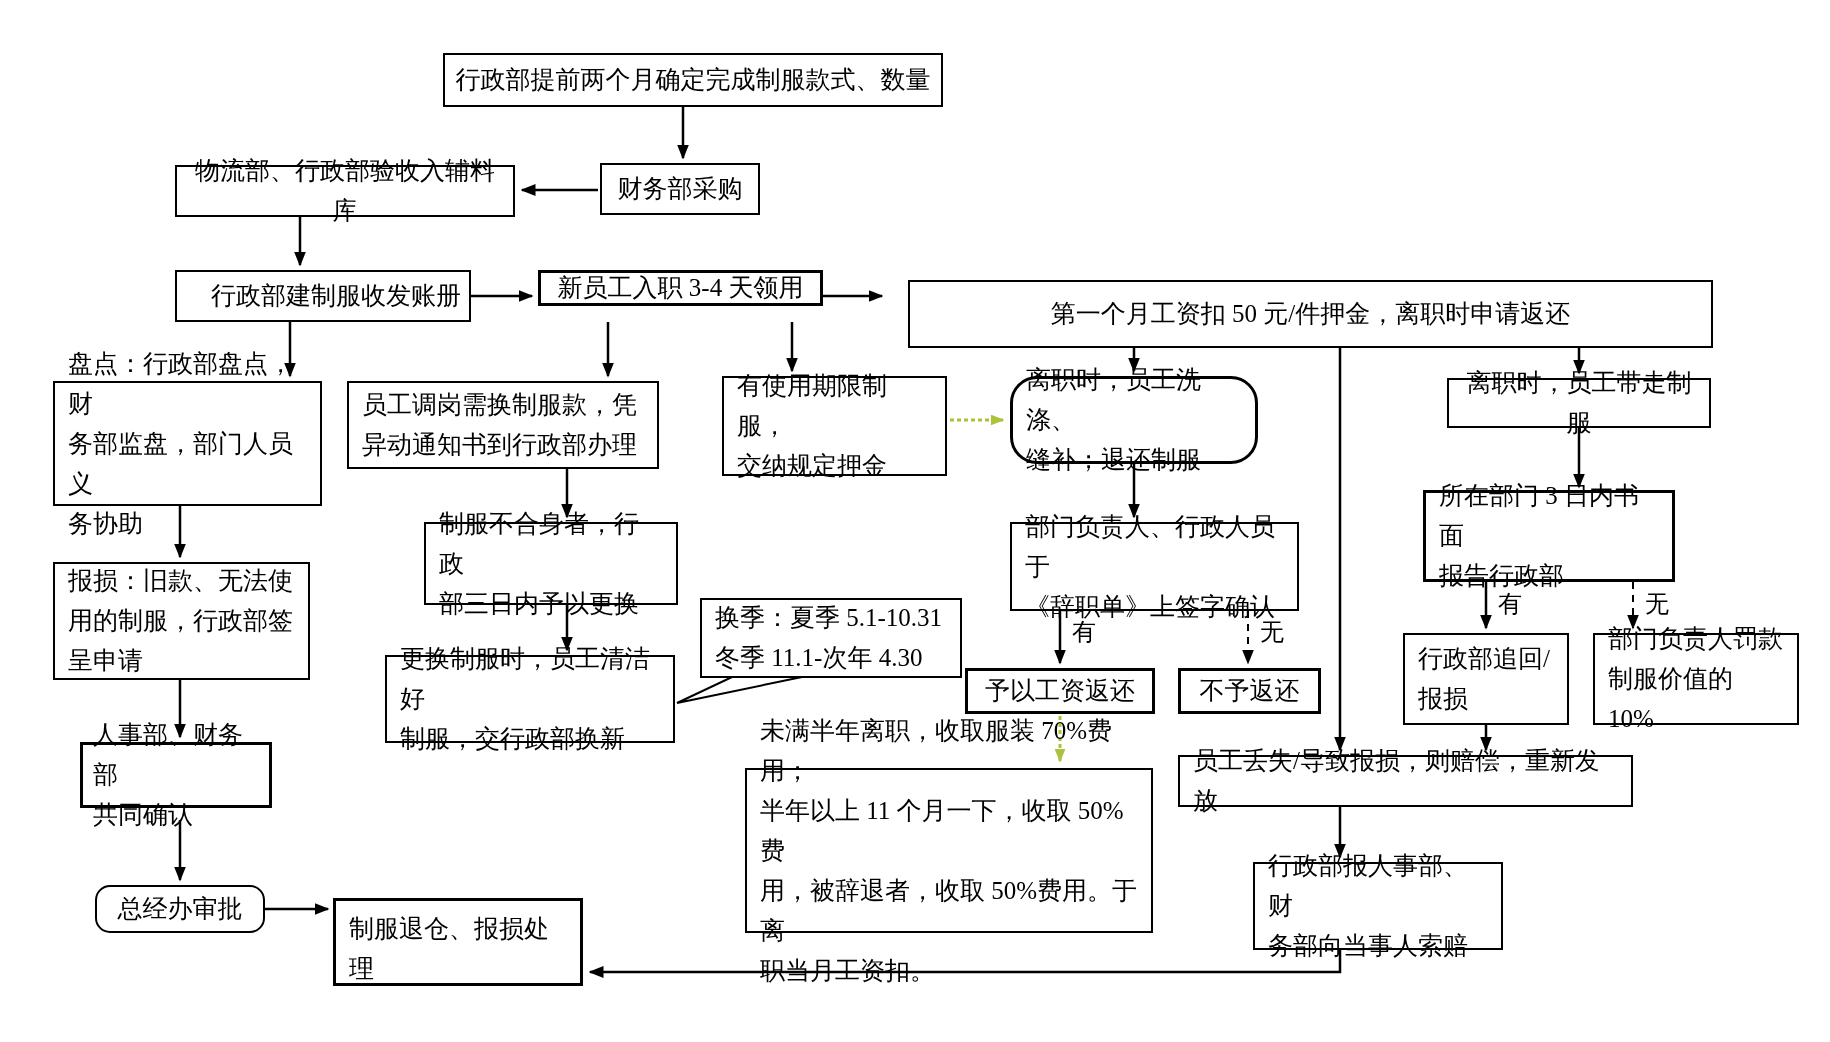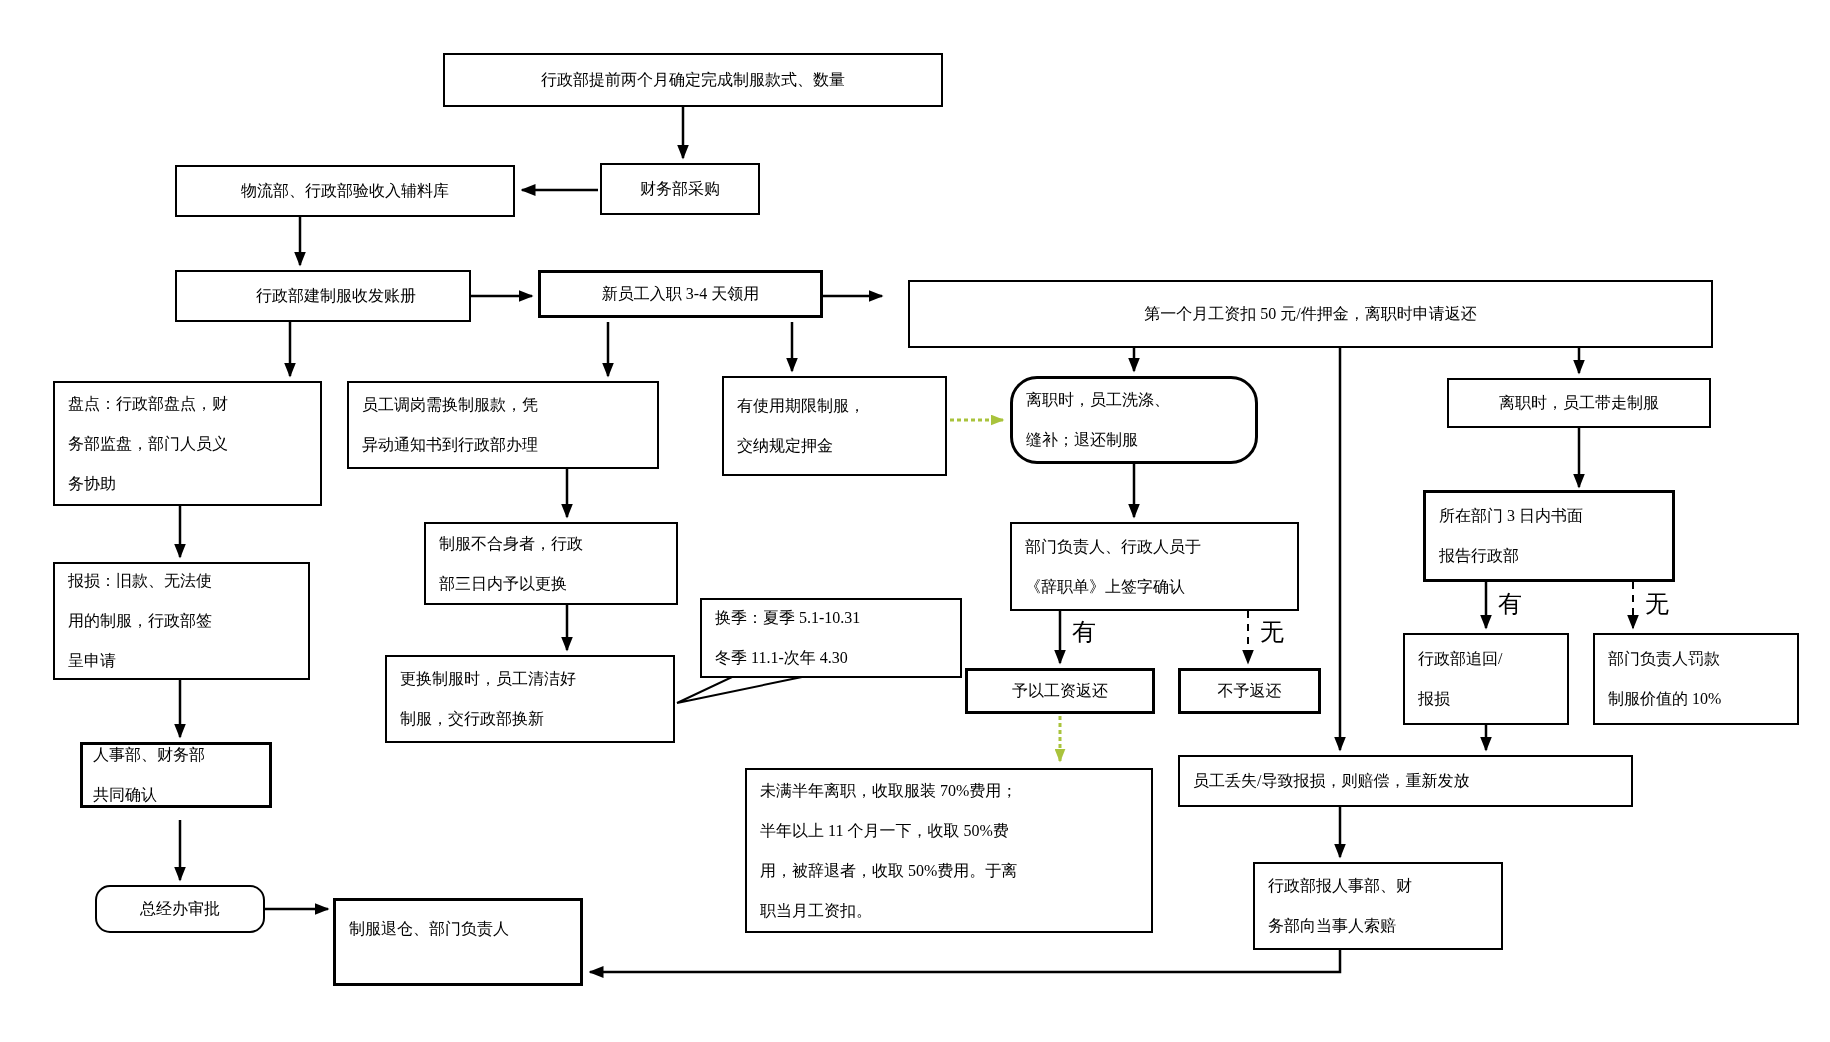--- a/index.html
+++ b/index.html
@@ -1,20 +1,20 @@
 <!DOCTYPE html>
 <html style="--green: #a9c33c; --line: #000000;"><head>
 <meta charset="utf-8">
 <style>
   html,body{margin:0;padding:0;background:#ffffff;}
   #canvas{position:relative;width:1830px;height:1042px;background:#fff;overflow:hidden;
           font-family:"Liberation Serif","DejaVu Serif",serif;color:#000;}
   #edges{position:absolute;left:0;top:0;width:1830px;height:1042px;pointer-events:none;}
   .node{position:absolute;box-sizing:border-box;border:2px solid var(--line,#000);background:#fff;
-        display:flex;align-items:center;font-size:16px;line-height:40px;white-space:pre-line;
+        display:flex;align-items:center;font-size:25px;line-height:40px;white-space:pre-line;
         padding:0 13px;z-index:2;}
   .node.thick{border-width:3px;}
   .node.center{justify-content:center;text-align:center;padding:0 6px;}
   .node.top{align-items:flex-start;padding-top:8px;}
   .edge-label{position:absolute;font-size:24px;line-height:24px;z-index:3;}
   .gline{stroke:var(--green,#a8c23e);}
 </style>
 </head>
 <body>
 
@@ -62,21 +62,21 @@
 
     <polygon points="732,677 802,677 677,703" fill="#fff" stroke="#000" stroke-width="2"></polygon>
   </svg>
 
   <div class="node center" style="left:443px;top:53px;width:500px;height:54px;">行政部提前两个月确定完成制服款式、数量</div>
 
   <div class="node center" style="left:175px;top:165px;width:340px;height:52px;">物流部、行政部验收入辅料库</div>
   <div class="node center" style="left:600px;top:163px;width:160px;height:52px;">财务部采购</div>
 
   <div class="node center" style="left:175px;top:270px;width:296px;height:52px;padding-left:32px;">行政部建制服收发账册</div>
-  <div class="node center thick" style="left:538px;top:270px;width:285px;height:48px;">新员工入职 3-4 天领用</div>
+  <div class="node center thick" style="left:538px;top:270px;width:285px;height:36px;">新员工入职 3-4 天领用</div>
   <div class="node center" style="left:888px;top:280px;width:805px;height:68px;margin-left:20px;">第一个月工资扣 50 元/件押金，离职时申请返还</div>
 
   <div class="node" style="left:53px;top:381px;width:269px;height:125px;">盘点：行政部盘点，财
 务部监盘，部门人员义
 务协助</div>
   <div class="node" style="left:347px;top:381px;width:312px;height:88px;text-align:center;">员工调岗需换制服款，凭
 异动通知书到行政部办理</div>
   <div class="node" style="left:722px;top:376px;width:225px;height:100px;">有使用期限制服，
 交纳规定押金</div>
   <div class="node thick" style="left:1010px;top:376px;width:248px;height:88px;border-radius:27px;">离职时，员工洗涤、
@@ -109,20 +109,20 @@
 共同确认</div>
   <div class="node" style="left:1178px;top:755px;width:455px;height:52px;">员工丢失/导致报损，则赔偿，重新发放</div>
   <div class="node" style="left:745px;top:768px;width:408px;height:165px;">未满半年离职，收取服装 70%费用；
 半年以上 11 个月一下，收取 50%费
 用，被辞退者，收取 50%费用。于离
 职当月工资扣。</div>
 
   <div class="node center" style="left:95px;top:885px;width:170px;height:48px;border-radius:15px;">总经办审批</div>
   <div class="node" style="left:1253px;top:862px;width:250px;height:88px;">行政部报人事部、财
 务部向当事人索赔</div>
-  <div class="node thick top" style="left:333px;top:898px;width:250px;height:88px;">制服退仓、部门负责人</div>
+  <div class="node thick top" style="left:333px;top:898px;width:250px;height:88px;">制服退仓、报损处理</div>
 
   <span class="edge-label" style="left:1072px;top:620px;">有</span>
   <span class="edge-label" style="left:1260px;top:620px;">无</span>
   <span class="edge-label" style="left:1498px;top:592px;">有</span>
   <span class="edge-label" style="left:1645px;top:592px;">无</span>
 
 </div>
 
 </body></html>

